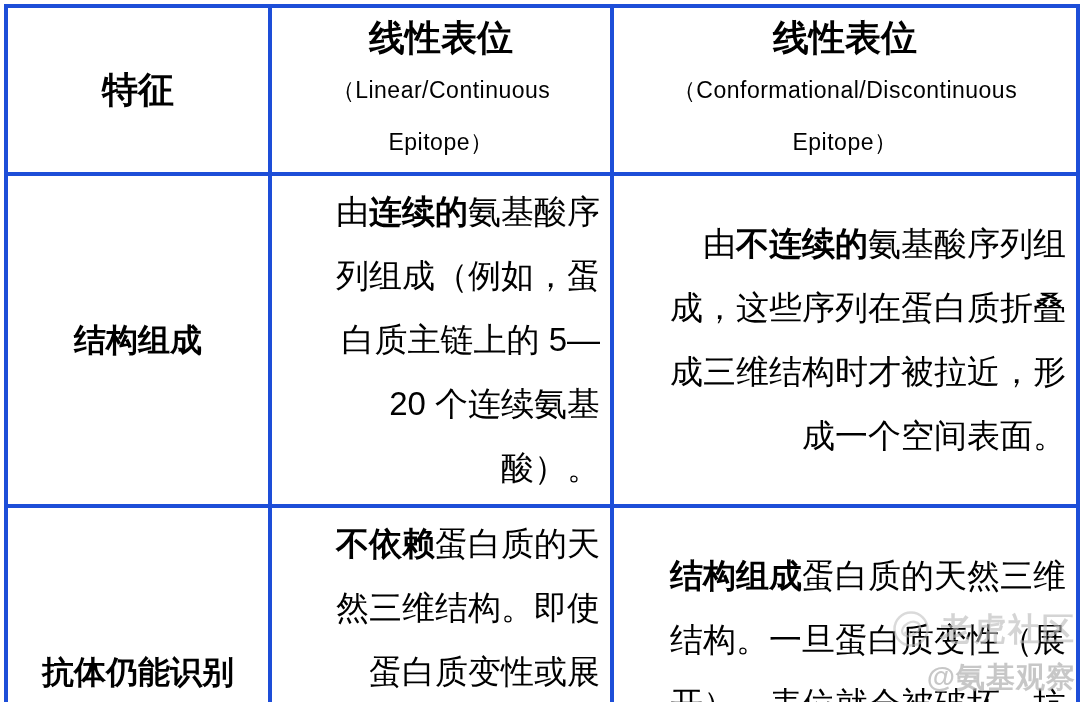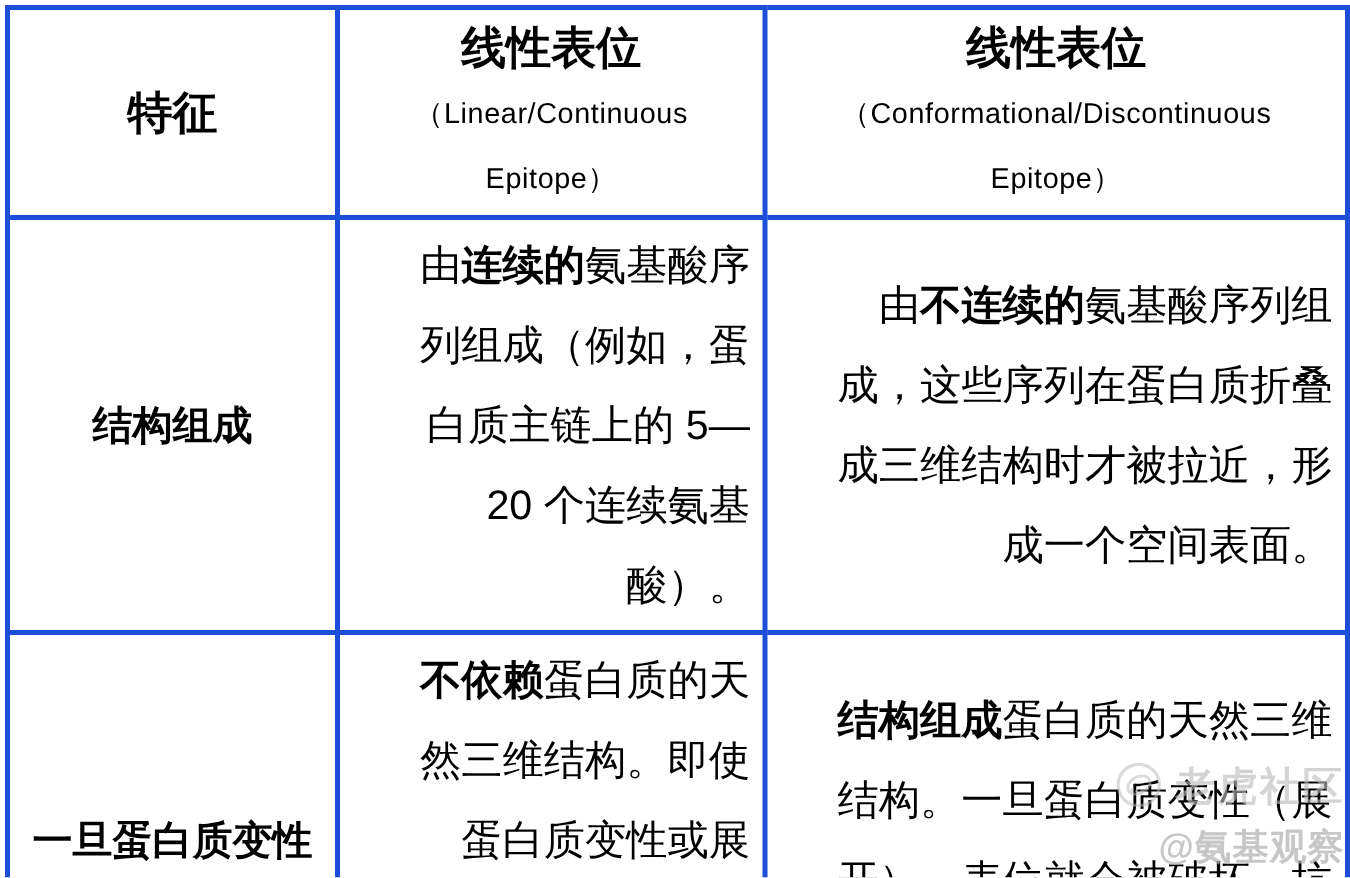--- a/index.html
+++ b/index.html
@@ -116,21 +116,21 @@
       <td>
         <div class="celltext"><span>由</span><b>连续的</b><span>氨基酸序列组成（例如，蛋白质主链上的 5—20 个连续氨基酸）。</span></div>
       </td>
       <td>
         <div class="celltext"><span>由</span><b>不连续的</b><span>氨基酸序列组成，这些序列在蛋白质折叠成三维结构时才被拉近，形成一个空间表面。</span></div>
       </td>
     </tr>
 
     <tr class="r2">
       <td>
-        <span class="rowlabel">一旦蛋白质变性</span>
+        <span class="rowlabel">抗体仍能识别</span>
       </td>
       <td>
         <div class="celltext"><span></span><b>不依赖</b><span>蛋白质的天然三维结构。即使蛋白质变性或展开，抗体仍能识别。</span></div>
       </td>
       <td>
         <div class="celltext"><span></span><b>结构组成</b><span>蛋白质的天然三维结构。一旦蛋白质变性（展开），表位就会被破坏，抗体无法结合。</span></div>
       </td>
     </tr>
   </tbody>
     </table>

